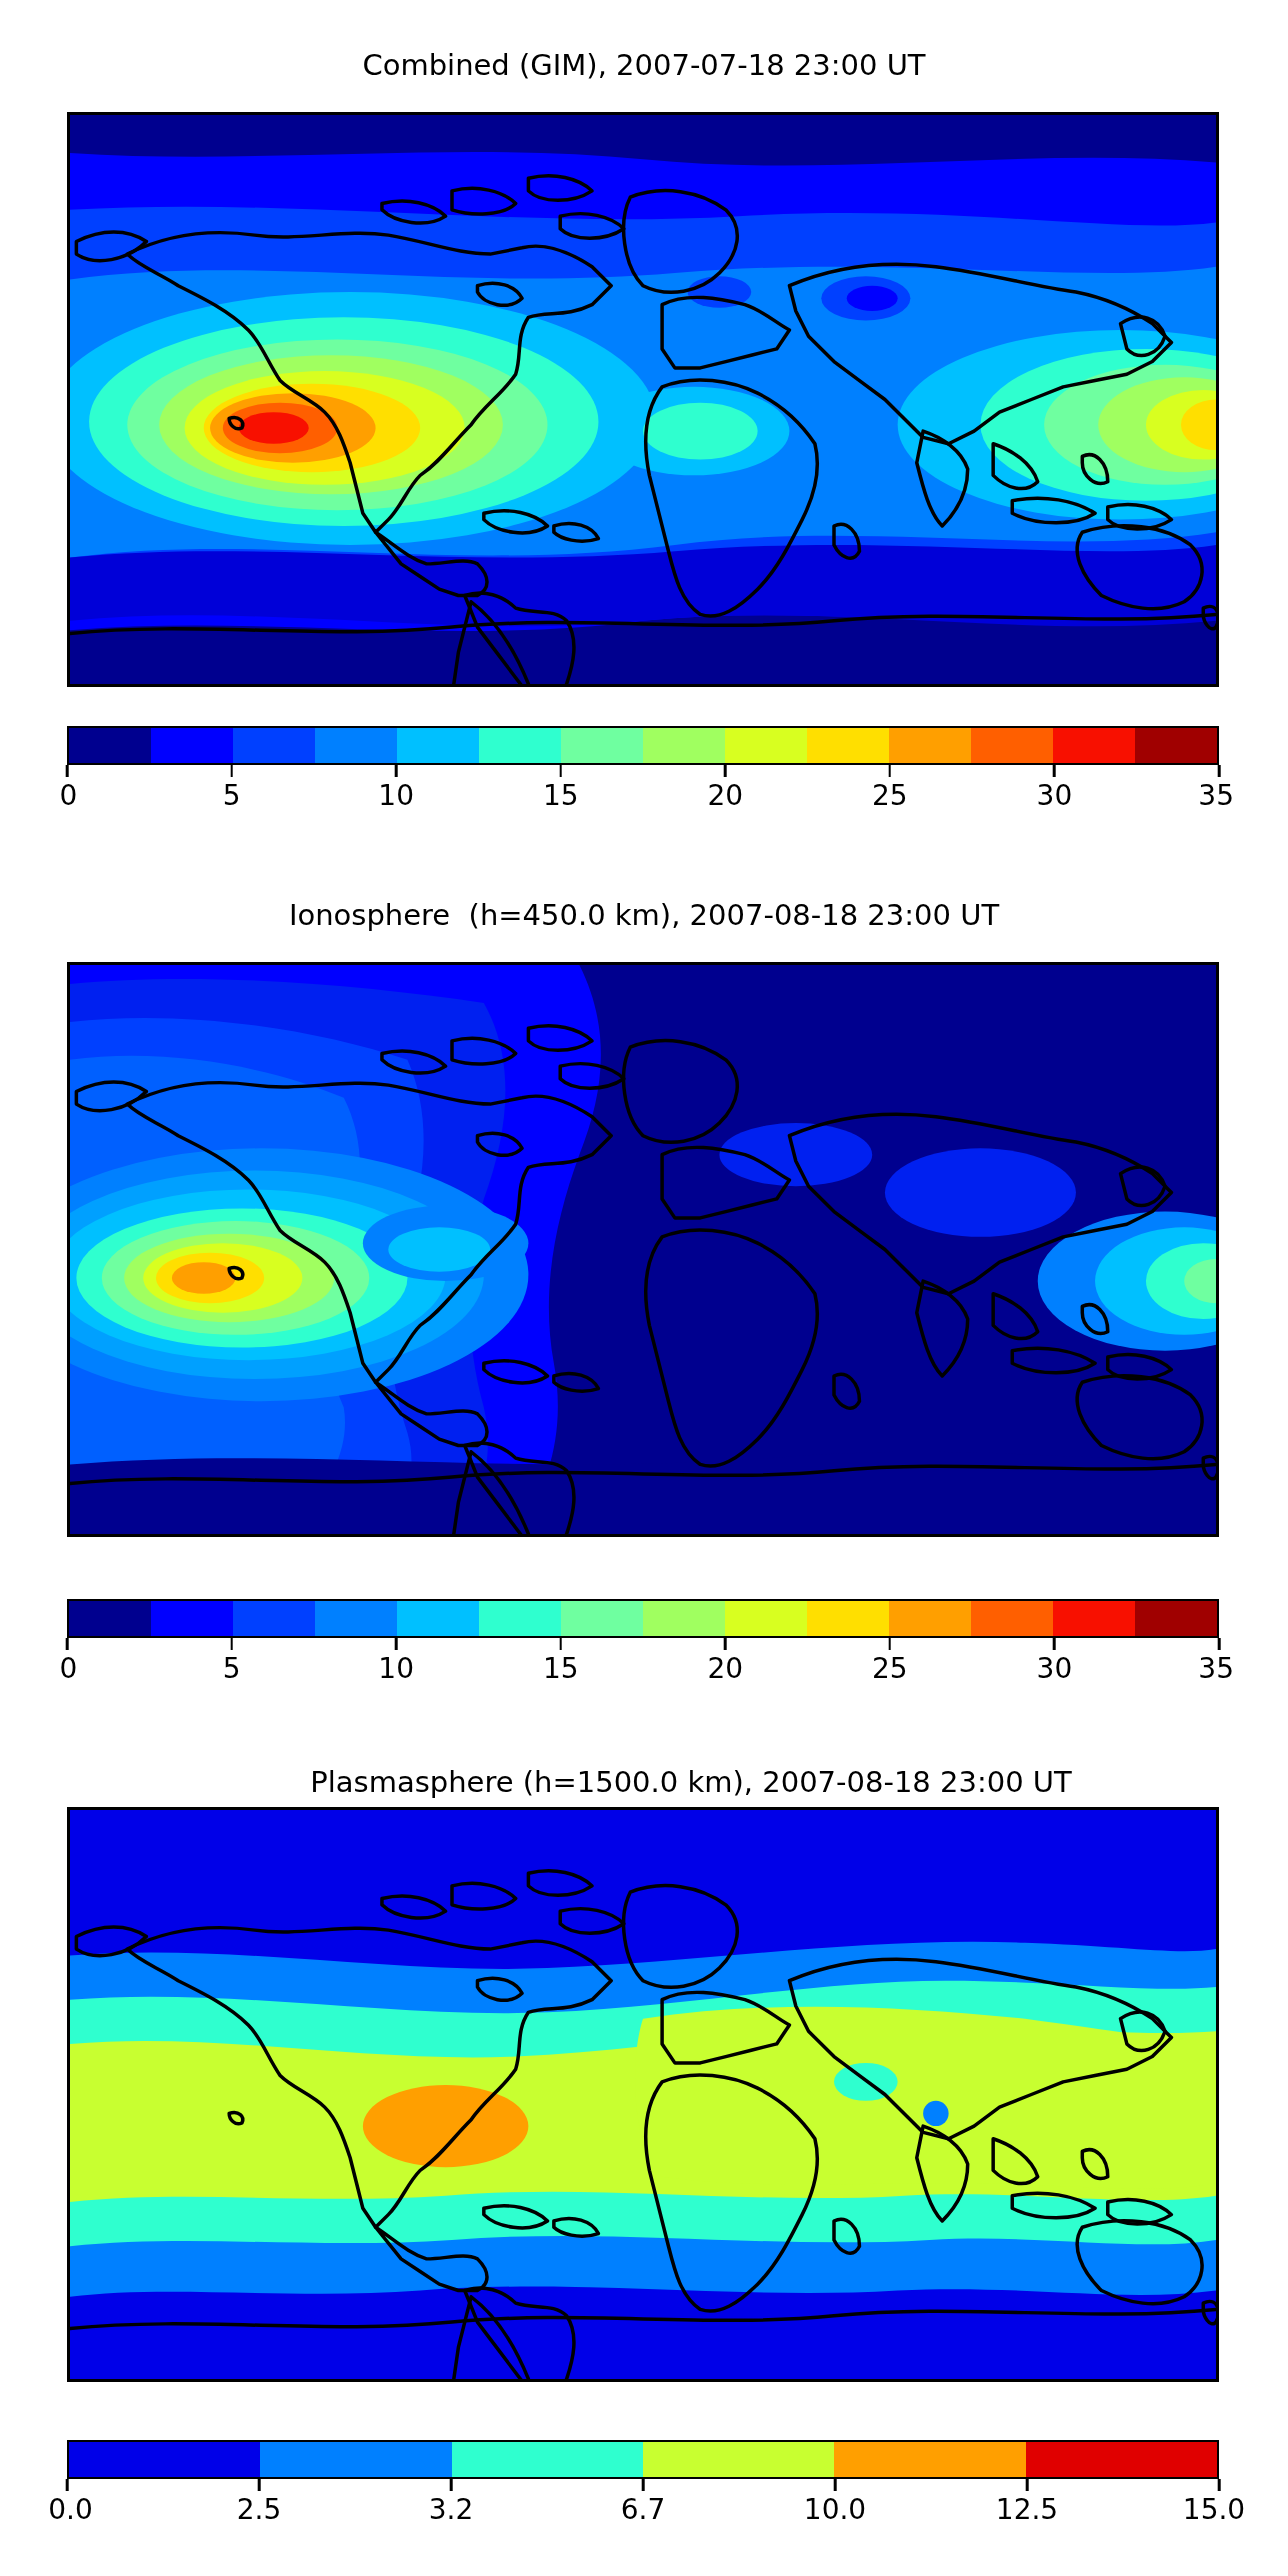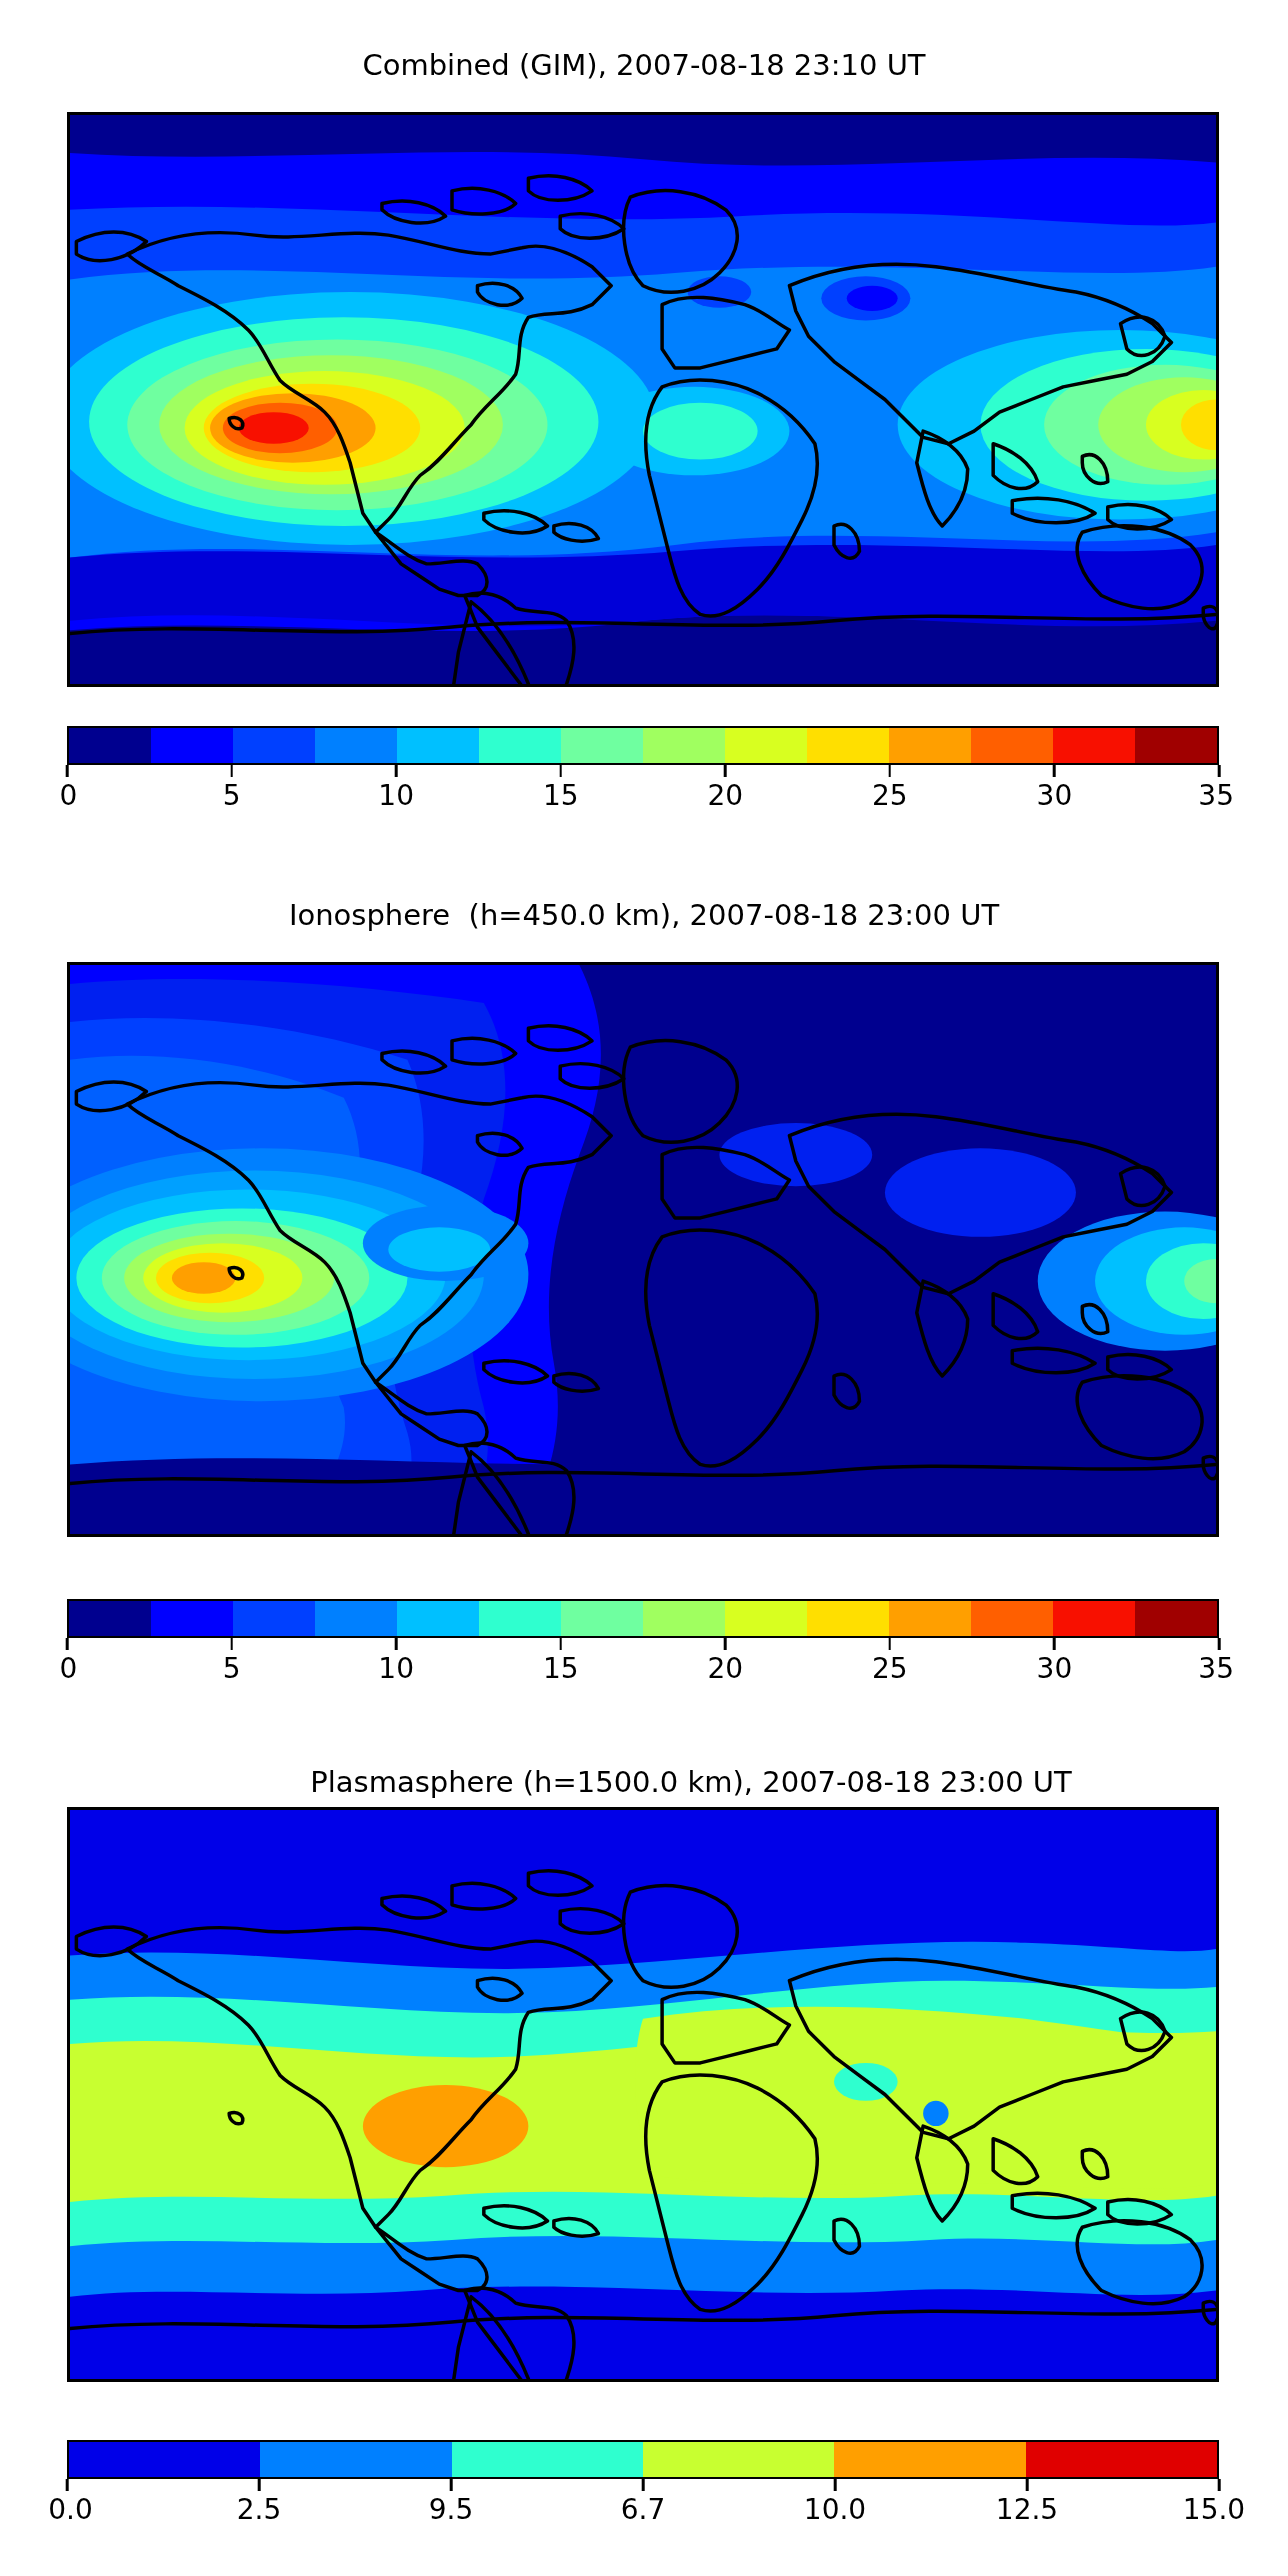--- a/index.html
+++ b/index.html
@@ -29,21 +29,21 @@
   .cbar-labels{position:absolute;left:0;width:100%;height:39px;}
   .clabel{position:absolute;top:0;font-size:28px;color:#000;transform:translateX(-50%);
           white-space:nowrap;font-family:"DejaVu Sans",sans-serif;}
 </style>
 </head>
 <body>
 
 <div class="figure">
 
   <div class="panel-block">
-    <div class="panel-title" style="top:48px;">Combined (GIM), 2007-08-18 23:10 UT</div>
+    <div class="panel-title" style="top:48px;">Combined (GIM), 2007-07-18 23:00 UT</div>
 
     <div class="map-axes" style="left:67px;top:112px;width:1152px;height:575px;">
       <div class="map-inner">
         <svg class="map-svg" viewBox="0 0 360 180" preserveAspectRatio="none">
           <defs>
             <radialGradient id="g1a" cx="50%" cy="50%" r="50%">
               <stop offset="0%" stop-color="#a00000"></stop>
                 <stop offset="100%" stop-color="#a00000"></stop>
             </radialGradient>
           </defs>
@@ -357,21 +357,21 @@
           <div class="ctick" style="left: 16.6667%;"></div>
           <div class="ctick" style="left: 33.3333%;"></div>
           <div class="ctick" style="left: 50%;"></div>
           <div class="ctick" style="left: 66.6667%;"></div>
           <div class="ctick" style="left: 83.3333%;"></div>
           <div class="ctick" style="left: 100%;"></div>
         </div>
       <div class="cbar-labels" style="top:53px;">
           <div class="clabel" style="left: 0%; transform: translateX(-42%);">0.0</div>
           <div class="clabel" style="left: 16.6667%;">2.5</div>
-          <div class="clabel" style="left: 33.3333%;">9.5</div>
+          <div class="clabel" style="left: 33.3333%;">3.2</div>
           <div class="clabel" style="left: 50%;">6.7</div>
           <div class="clabel" style="left: 66.6667%;">10.0</div>
           <div class="clabel" style="left: 83.3333%; text-align: right;">12.5</div>
           <div class="clabel" style="left: 100%; transform: translateX(-58%);">15.0</div>
         </div>
     </div>
   </div>
 
 </div>
 

